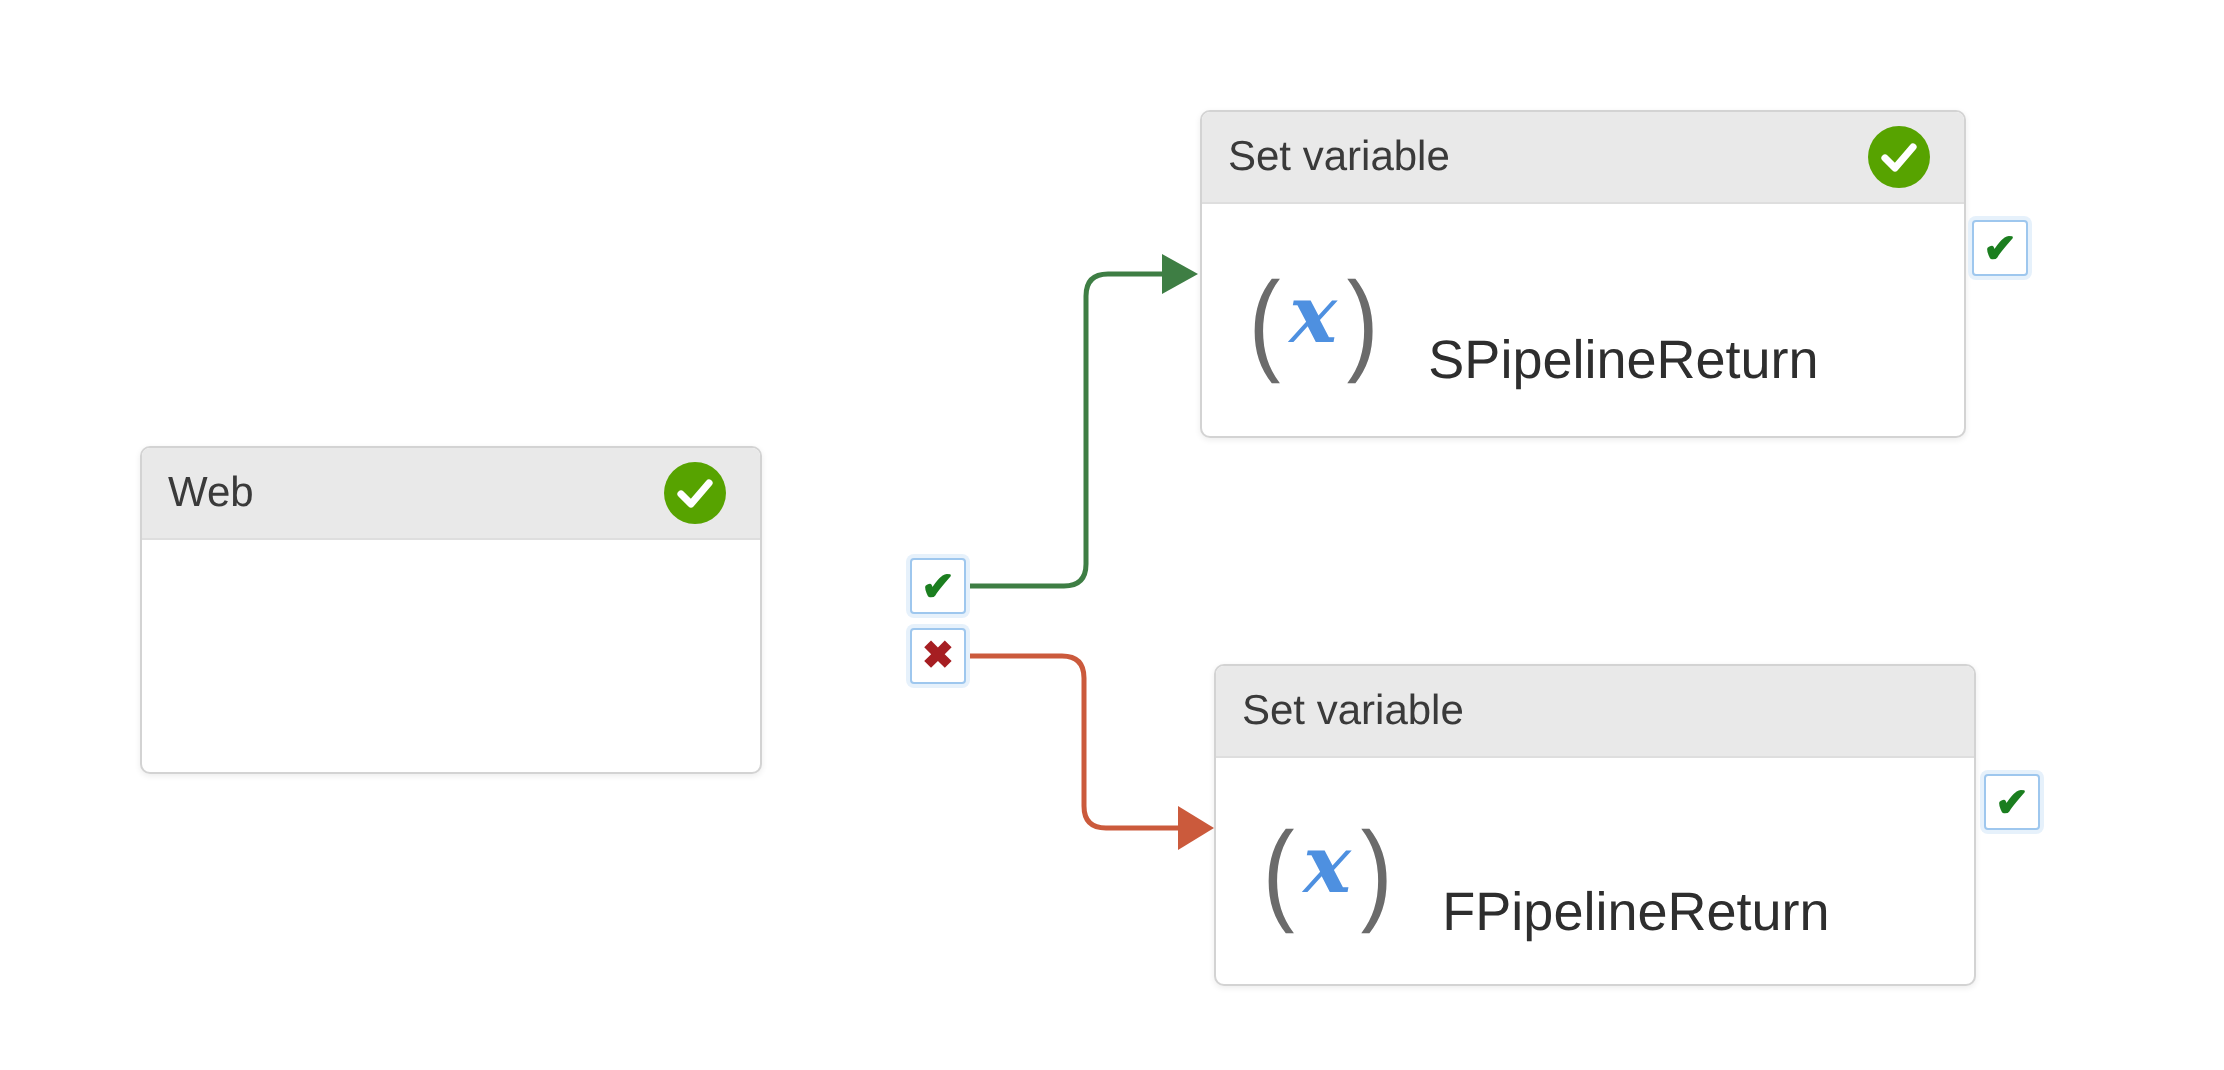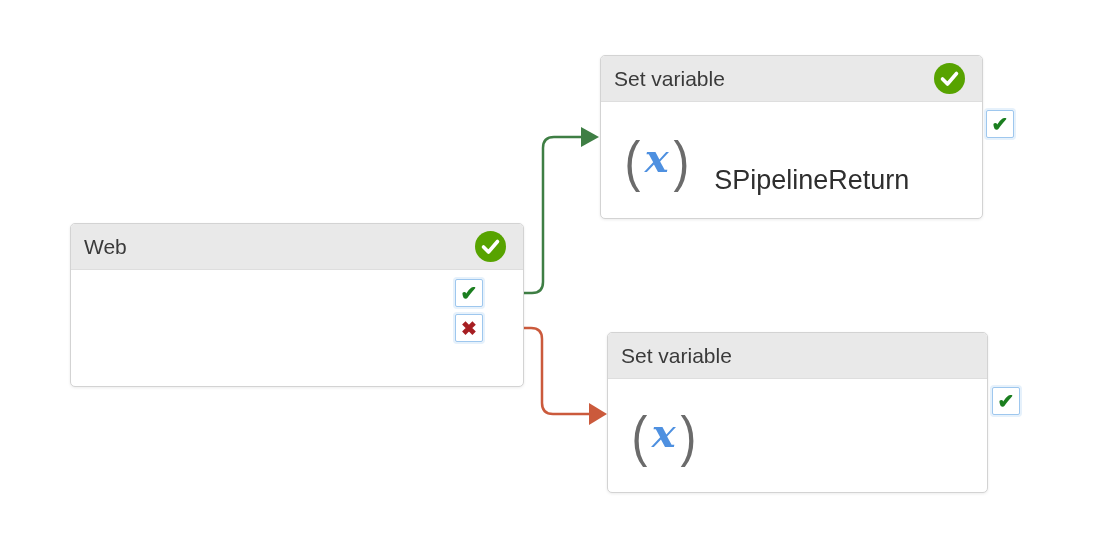--- a/index.html
+++ b/index.html
@@ -57,21 +57,21 @@
     <g>
       <path d="M 483 293 L 532 293 Q 543 293 543 282 L 543 148 Q 543 137 554 137 L 581 137" fill="none" stroke="#3e7e44" stroke-width="2.5"></path>
       <polygon points="581,127 599,137 581,147" fill="#3e7e44"></polygon>
     </g>
     <g>
       <path d="M 483 328 L 531 328 Q 542 328 542 339 L 542 403 Q 542 414 553 414 L 589 414" fill="none" stroke="#cb5a3c" stroke-width="2.5"></path>
       <polygon points="589,403 607,414 589,425" fill="#cb5a3c"></polygon>
     </g>
   </svg>
 
-  <div class="node" style="left:70px;top:223px;width:454px;height:164px;">
+  <div class="node" style="left:70px;top:223px;width:311px;height:164px;">
     <div class="node-header">
       <span class="hdr-label">Web</span>
       <span class="status-badge">
         <svg width="31" height="31" viewBox="0 0 31 31">
             <polyline points="8.5,16 13.5,21 22.5,10.5" fill="none" stroke="#ffffff" stroke-width="3.6" stroke-linecap="round" stroke-linejoin="round"></polyline>
           </svg>
       </span>
     </div>
   </div>
 
@@ -97,20 +97,21 @@
   <div class="node" style="left:607px;top:332px;width:381px;height:161px;">
     <div class="node-header">
       <span class="hdr-label">Set variable</span>
     </div>
     <div class="node-body">
       <span class="fx-icon">
         <span class="paren">(</span>
         <span class="fx-x">x</span>
         <span class="paren">)</span>
       </span>
+      <span class="node-name">FPipelineReturn</span>
     </div>
   </div>
 
   <div class="port success" style="left:455px;top:279px;">
     <span>✔</span>
   </div>
   <div class="port failure" style="left:455px;top:314px;">
     <span>✖</span>
   </div>
   <div class="port success" style="left:986px;top:110px;">

